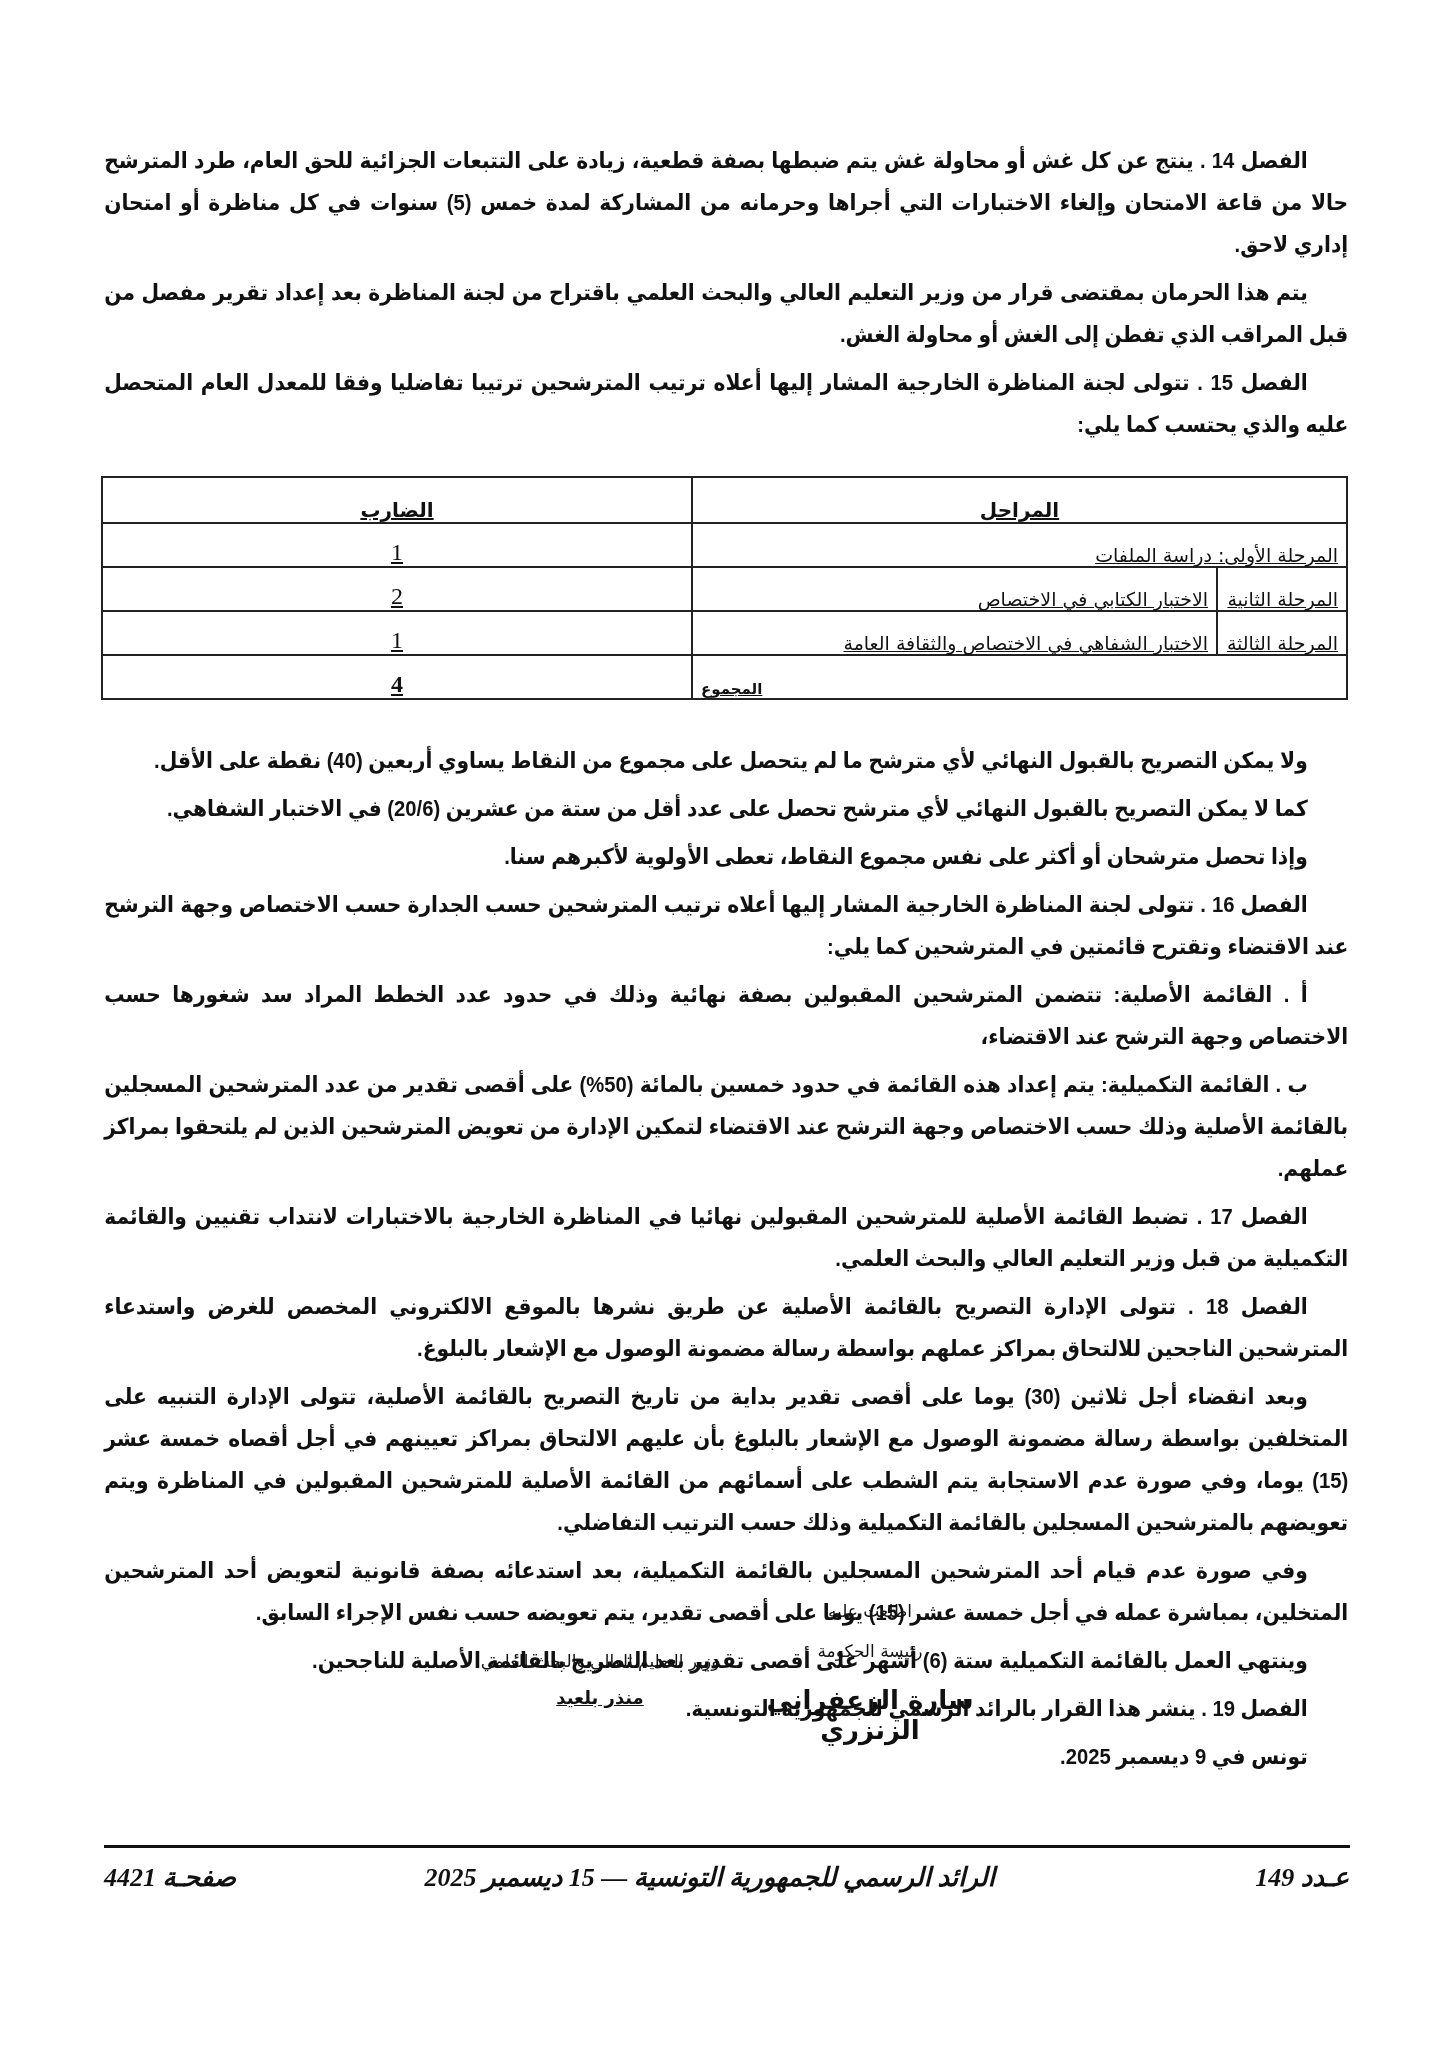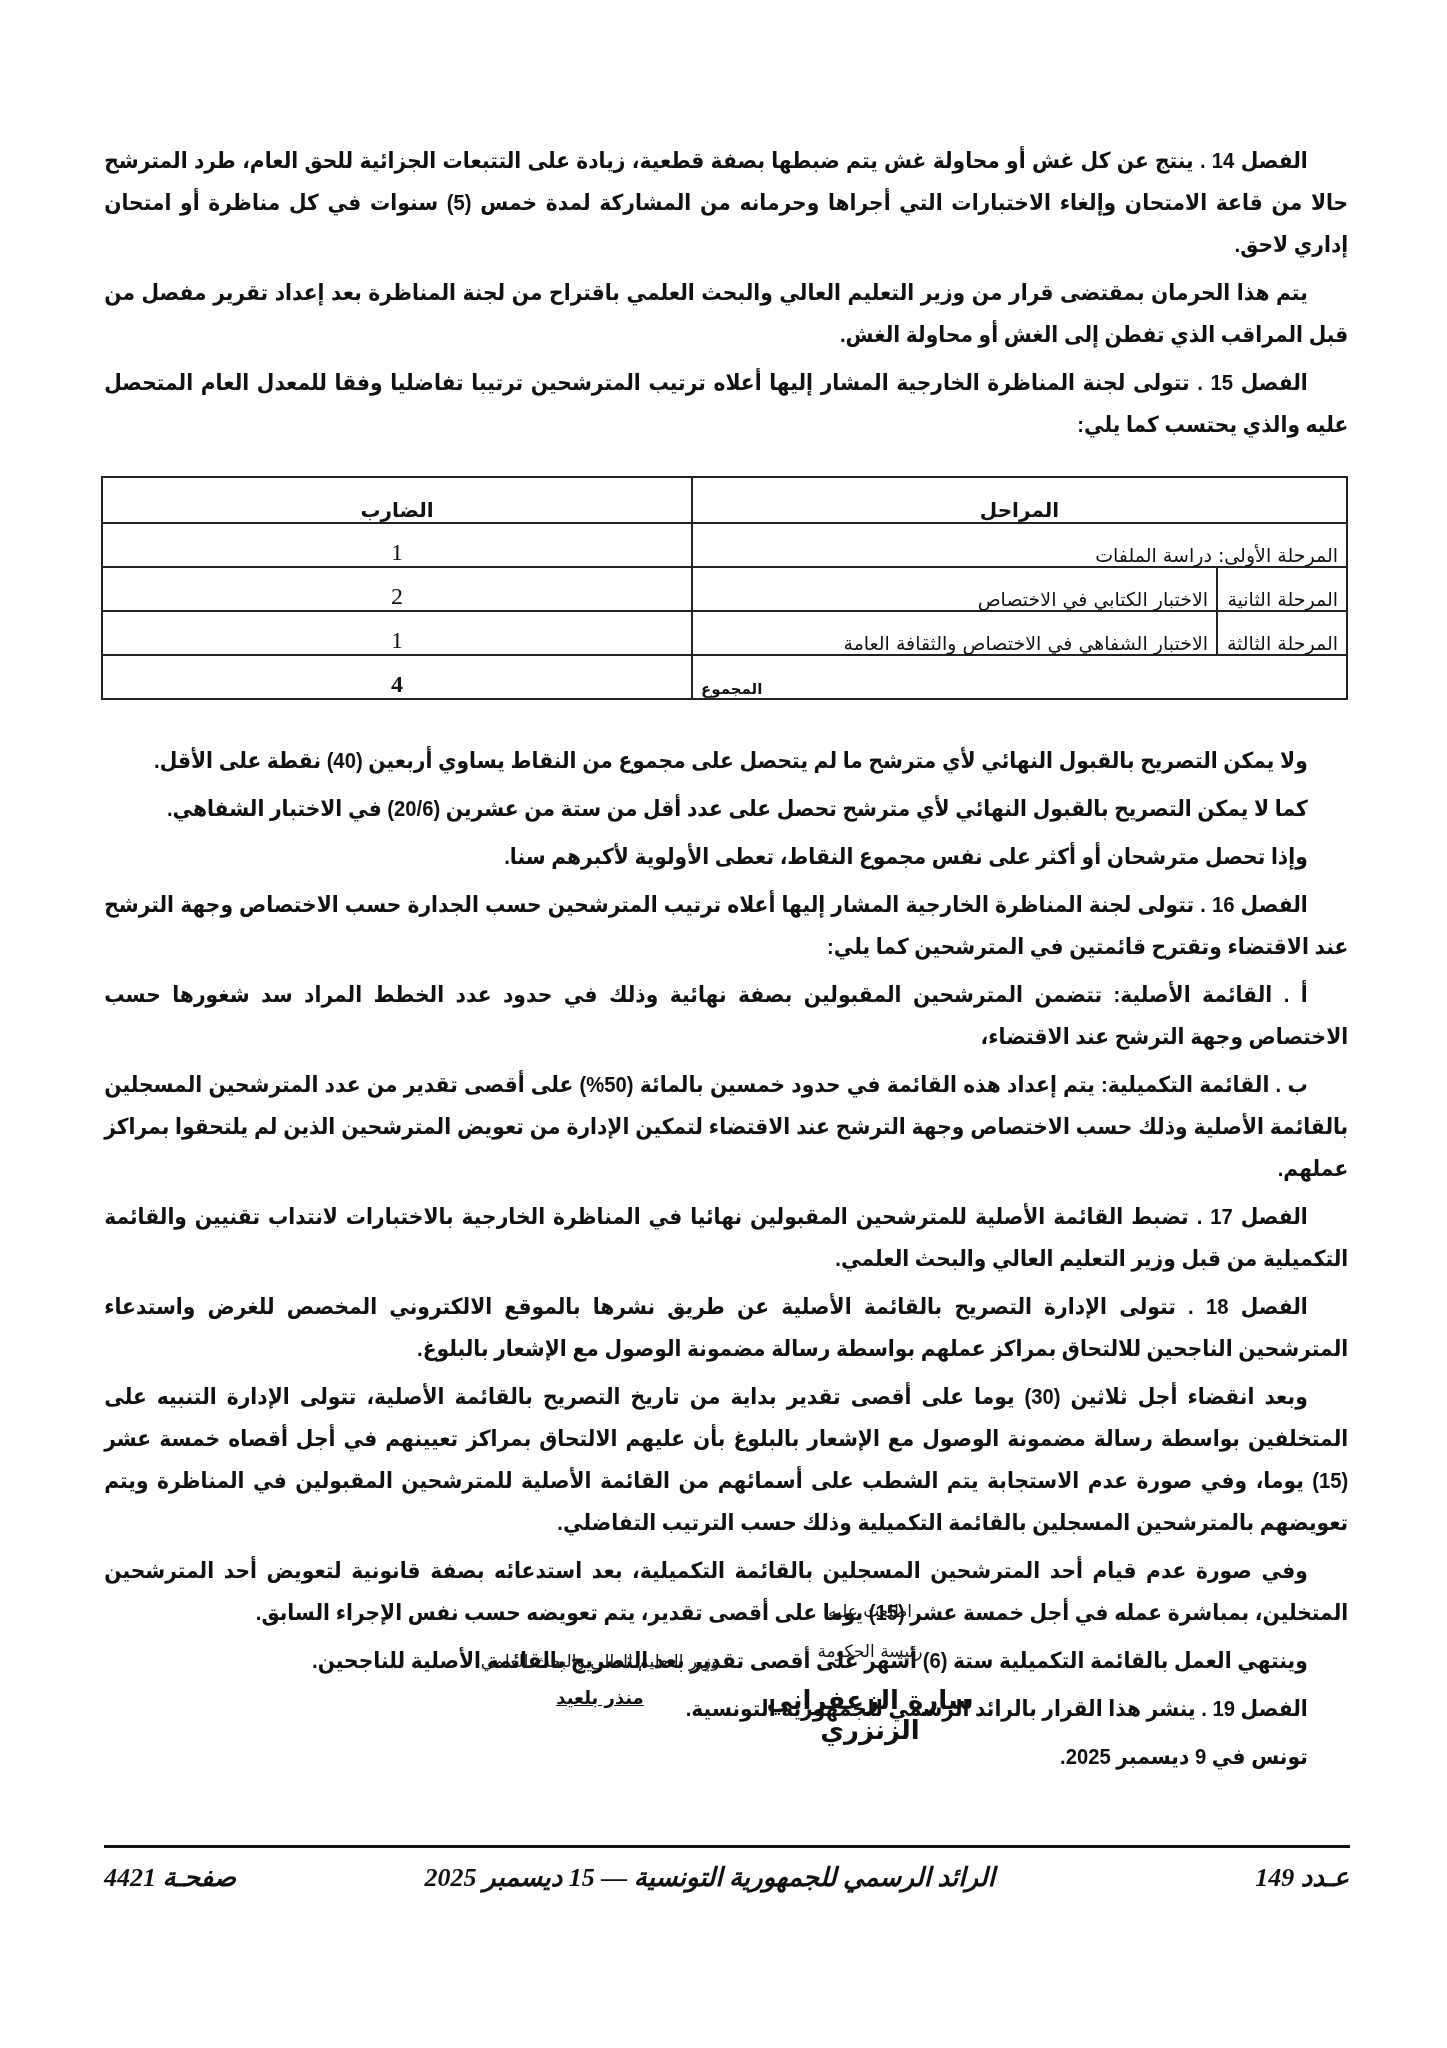--- a/index.html
+++ b/index.html
@@ -41,20 +41,21 @@
     border-collapse: collapse;
     font-family: "DejaVu Sans", sans-serif;
     font-size: 19px;
     color: #111;
   }
   table.coef td, table.coef th {
     border: 2px solid #222;
     height: 42px;
     padding: 0 8px;
     vertical-align: bottom;
+    text-decoration: underline;
   }
   table.coef th {
     font-weight: bold;
     height: 44px;
     font-size: 20px;
   }
   table.coef .num {
     text-align: center;
     font-family: "Liberation Serif", "DejaVu Serif", serif;
     font-size: 24px;

